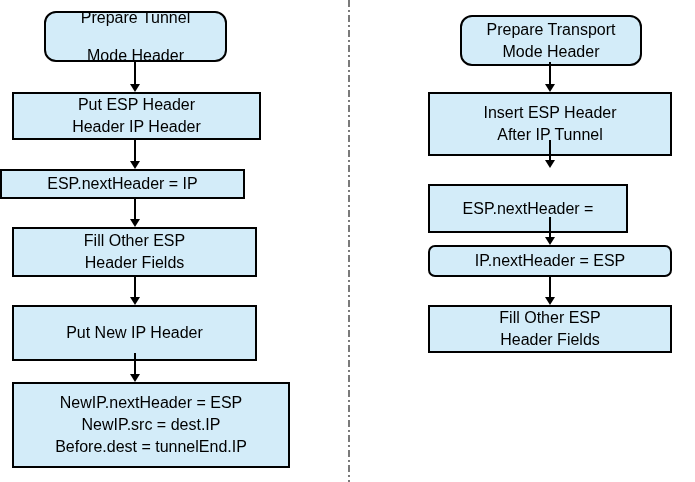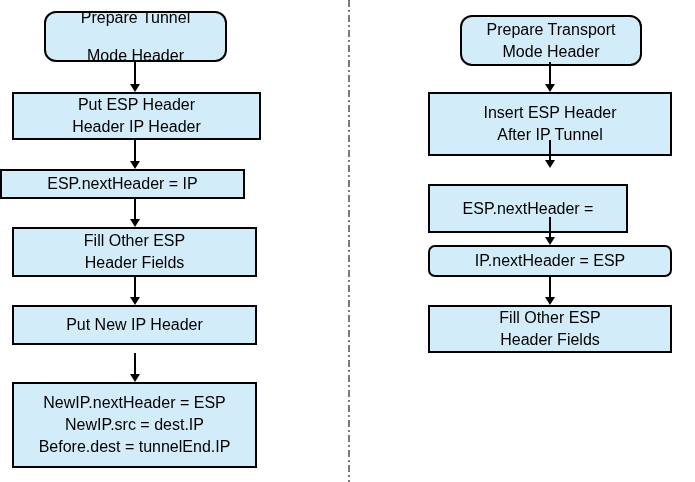--- a/index.html
+++ b/index.html
@@ -102,30 +102,30 @@
   <div class="node" style="left:12px; top:227px; width:245px; height:50px;">
     <div>Fill Other ESP</div>
     <div>Header Fields</div>
   </div>
 
   <div class="arrow" style="left:129px; top:277px; height:28px;">
     <i class="shaft"></i>
     <i class="head"></i>
   </div>
 
-  <div class="node" style="left:12px; top:305px; width:245px; height:40px;">
+  <div class="node" style="left:12px; top:305px; width:245px; height:56px;">
     <div>Put New IP Header</div>
   </div>
 
   <div class="arrow" style="left:129px; top:353px; height:29px;">
     <i class="shaft"></i>
     <i class="head"></i>
   </div>
 
-  <div class="node" style="left:12px; top:382px; width:245px; height:86px;">
+  <div class="node" style="left:12px; top:382px; width:278px; height:86px;">
     <div>NewIP.nextHeader = ESP</div>
     <div>NewIP.src = dest.IP</div>
     <div>Before.dest = tunnelEnd.IP</div>
   </div>
 
   <div class="node rounded" style="left:460px; top:15px; width:182px; height:51px;">
     <div>Prepare Transport</div>
     <div>Mode Header</div>
   </div>
 

